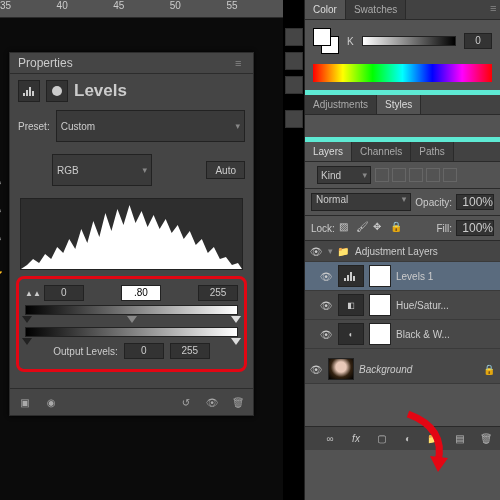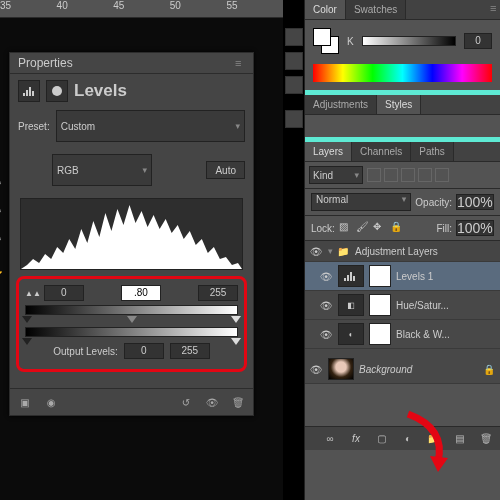--- a/index.html
+++ b/index.html
@@ -42,27 +42,27 @@
 .tab{padding:4px 8px;font-size:10px;color:#aaa;background:#3a3a3a;border-right:1px solid #2a2a2a}
 .tab.active{background:#535353;color:#ddd}
 .color-body{padding:8px;display:flex;align-items:center;gap:8px}
 .fb-swatch{position:relative;width:26px;height:26px}
 .fb-swatch .f{position:absolute;width:18px;height:18px;background:#fff;border:1px solid #000;left:0;top:0}
 .fb-swatch .b{position:absolute;width:18px;height:18px;background:#fff;border:1px solid #000;right:0;bottom:0}
 .k-slider{flex:1;height:10px;background:linear-gradient(90deg,#fff,#000);border:1px solid #222}
 .k-val{width:28px;height:16px;background:#333;border:1px solid #222;text-align:center;line-height:14px}
 .spectrum{height:18px;margin:2px 8px 8px;background:linear-gradient(90deg,#f00,#ff0,#0f0,#0ff,#00f,#f0f,#f00)}
 .adj-body{padding:4px 8px;height:22px}
-.layer-opts{padding:4px 4px;display:flex;align-items:center;gap:4px;border-bottom:1px solid #2a2a2a}
+.layer-opts{padding:4px 12px;display:flex;align-items:center;gap:4px;border-bottom:1px solid #2a2a2a}
 .mini-sel{flex:0 0 54px;height:18px;background:#3a3a3a;border:1px solid #222;display:flex;align-items:center;justify-content:space-between;padding:0 3px;font-size:9px}
 .filter-icons{display:flex;gap:3px;flex:1}
 .fi{width:14px;height:14px;border:1px solid #666}
 .blend-row{padding:4px 6px;display:flex;align-items:center;gap:4px;border-bottom:1px solid #2a2a2a}
 .blend-sel{flex:1;height:18px;background:#3a3a3a;border:1px solid #222;padding:0 4px;display:flex;align-items:flex-start;justify-content:space-between;font-size:10px}
-.pct{width:38px;height:16px;background:#333;border:1px solid #222;text-align:left;line-height:14px;font-size:14px}
+.pct{width:38px;height:16px;background:#333;border:1px solid #222;text-align:right;line-height:14px;font-size:12px}
 .lock-row{padding:4px 6px;display:flex;align-items:center;gap:4px;border-bottom:1px solid #2a2a2a;font-size:9px}
 .lock-icons{display:flex;gap:3px}
 .li{width:14px;height:14px}
 .layer-list{background:#484848;max-height:200px;overflow:auto}
 .layer{display:flex;align-items:center;padding:3px 4px;gap:5px;border-bottom:1px solid #3a3a3a}
 .layer.group{background:#454545}
 .layer.sel{background:#5a6b7e}
 .eye{width:14px;height:14px;display:flex;align-items:center;justify-content:center;color:#ccc}
 .thumb{width:26px;height:22px;background:#fff;border:1px solid #222;display:flex;align-items:center;justify-content:center;font-size:8px;color:#000}
 .thumb.adj{background:#2e2e2e;color:#ccc}

